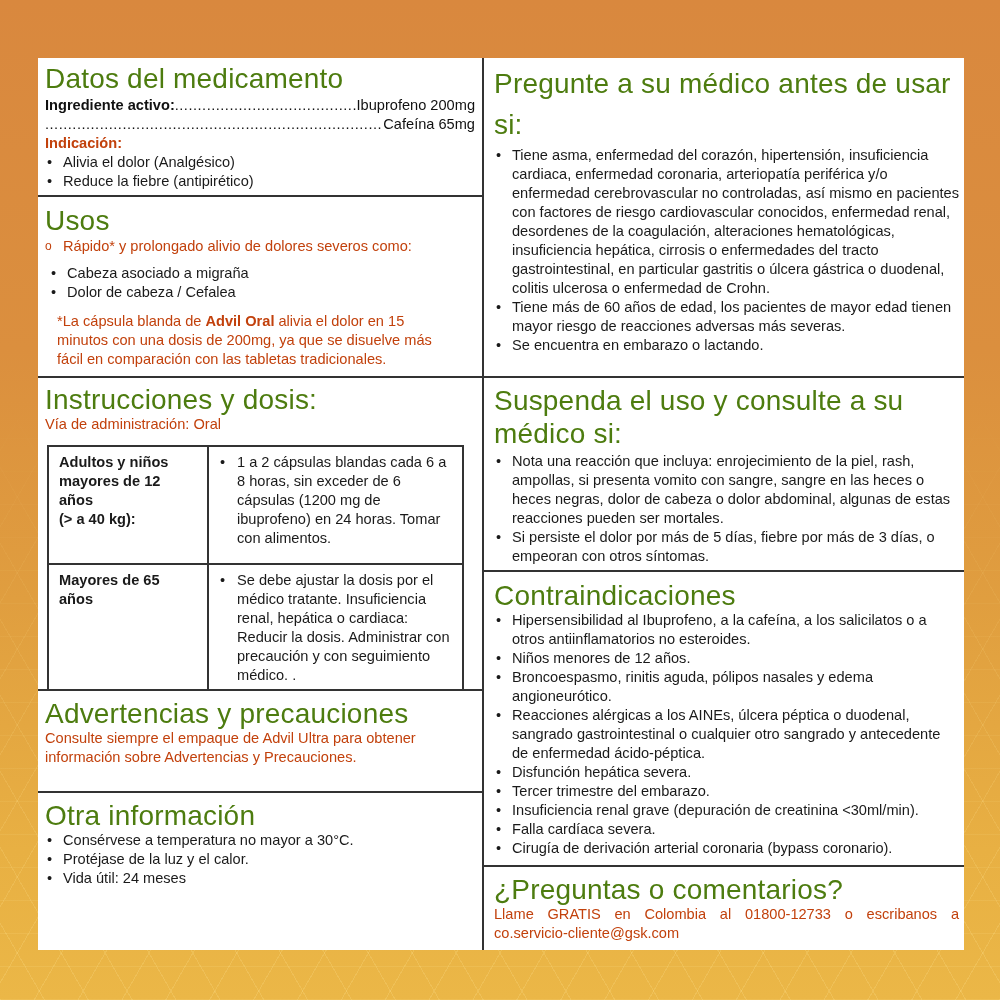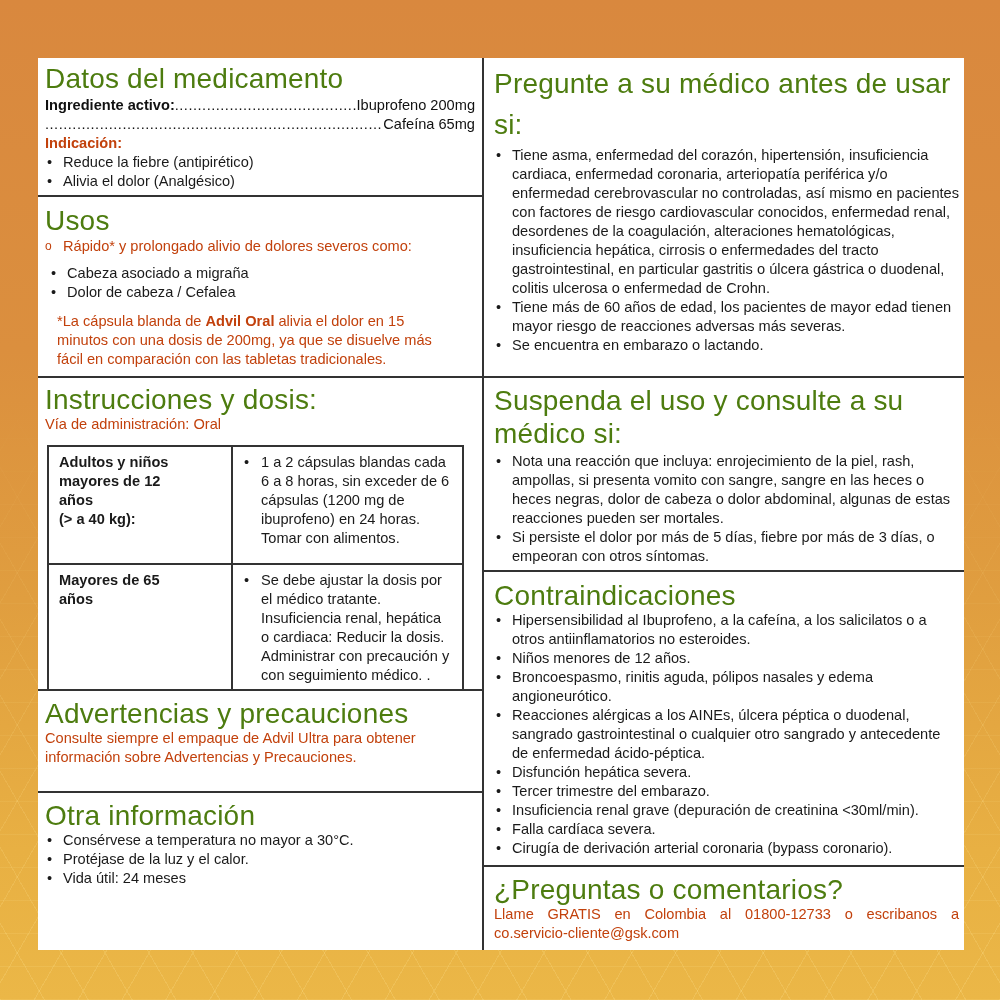--- a/index.html
+++ b/index.html
@@ -50,21 +50,21 @@
 
   table.dose {
     position: absolute; left: 9px; top: 387px; width: 417px;
     border-collapse: collapse;
   }
   table.dose td {
     border: 2px solid #333; vertical-align: top;
     font-size: 14.6px; line-height: 19px; color: #1a1a1a;
     padding: 6px 10px 4px 10px;
   }
-  table.dose td.c1 { width: 184px; font-weight: bold; }
+  table.dose td.c1 { width: 160px; font-weight: bold; }
   table.dose td.c2 { padding-left: 8px; }
   table.dose td.c2 .bl { position: relative; padding-left: 20px; }
   table.dose td.c2 .bl::before { content: "•"; position: absolute; left: 3px; }
 
   .circle-bullet { position: relative; padding-left: 18px; }
   .circle-bullet::before { content: "o"; position: absolute; left: 0; top: 0; font-size: 12px; }
   .justify { text-align: justify; text-align-last: left; }
 </style>
 </head>
 <body>
@@ -80,22 +80,22 @@
       <span class="bold">Ingrediente activo:</span>
       <span class="dots">..............................................................................................</span>
       <span> Ibuprofeno 200mg</span>
     </div>
     <div class="dots-row">
       <span class="dots">..................................................................................................................................</span>
       <span>Cafeína 65mg</span>
     </div>
     <div class="txt bold">Indicación:</div>
     <ul class="bul">
+      <li>Alivia el dolor (Analgésico)</li>
       <li>Reduce la fiebre (antipirético)</li>
-      <li>Alivia el dolor (Analgésico)</li>
     </ul>
   </div>
   <div class="hline" style="left:0; top:137px; width:444px;"></div>
 
   <div class="section" style="left:7px; top:148px; width:430px;">
     <h2>Usos</h2>
     <div class="txt circle-bullet" style="margin-top:1px;">Rápido* y prolongado alivio de dolores severos como:</div>
     <ul class="bul wide" style="margin-top:8px;">
       <li>Cabeza asociado a migraña</li>
       <li>Dolor de cabeza / Cefalea</li>

